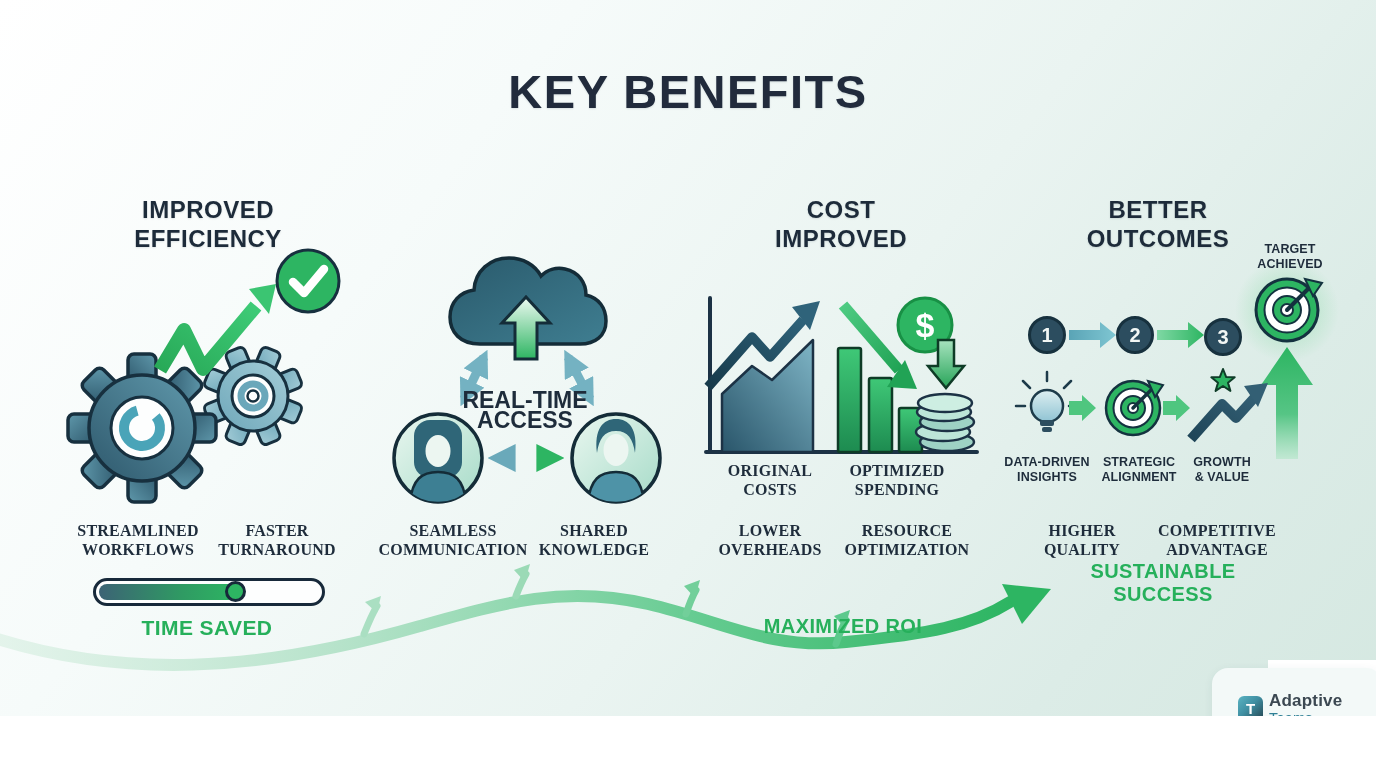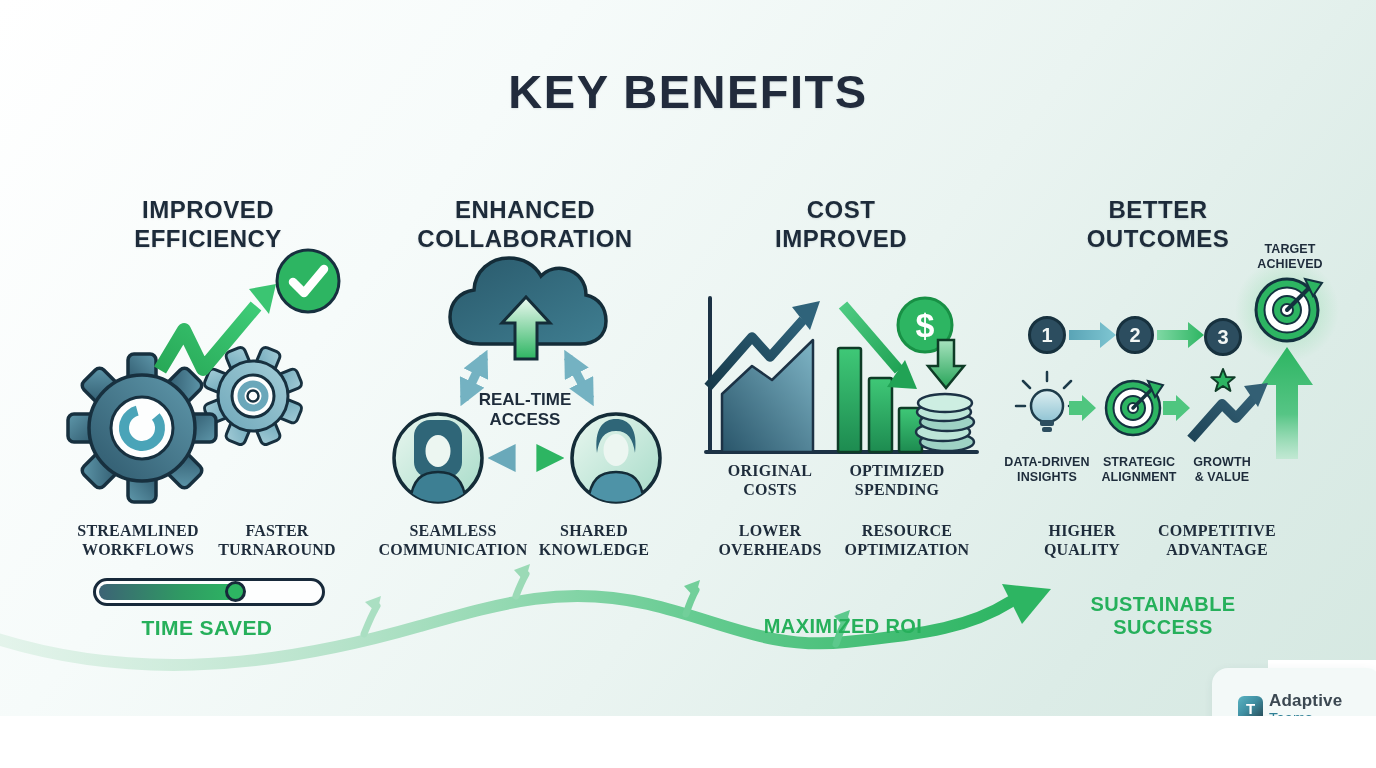--- a/index.html
+++ b/index.html
@@ -9,21 +9,21 @@
   .abs{position:absolute;}
   .title{left:0;right:0;top:64px;text-align:center;font-size:47px;font-weight:800;
     color:#212b3c;letter-spacing:1.5px;text-shadow:0 1px 2px rgba(20,40,55,.12);}
   .col-head{top:167px;width:320px;text-align:center;font-size:24px;line-height:29px;
     font-weight:800;color:#1d2b3a;white-space:pre-line;letter-spacing:.5px;
     text-shadow:0 1px 2px rgba(20,40,55,.12);margin-top:28px;}
   .lbl{font-size:16px;line-height:19px;font-weight:800;color:#1e2c3b;white-space:pre-line;
     text-align:center;width:190px;letter-spacing:.2px;font-family:Liberation Serif, serif;}
   .lbl-xs{font-size:12.5px;line-height:15px;font-weight:800;color:#1e2c3b;white-space:pre-line;
     text-align:center;width:116px;letter-spacing:.1px;}
-  .lbl-md{font-size:17px;line-height:20px;font-weight:800;color:#1e2c3b;white-space:pre-line;
+  .lbl-md{font-size:23px;line-height:20px;font-weight:800;color:#1e2c3b;white-space:pre-line;
     text-align:center;width:190px;}
   .hl{color:#26b05b;font-weight:800;text-align:center;letter-spacing:.4px;}
   .progress{left:93px;top:578px;width:232px;height:28px;border:3px solid #17293a;
     border-radius:15px;background:#fdfefe;box-sizing:border-box;}
   .progress-fill{position:absolute;left:3px;top:3px;height:16px;width:137px;border-radius:9px;
     background:linear-gradient(90deg,#3c6375 0%,#2f9a63 60%,#2db562 100%);}
   .progress-knob{position:absolute;left:129px;top:-.5px;width:21px;height:21px;border-radius:50%;
     background:#2db562;border:3px solid #17293a;box-sizing:border-box;}
   .corner-white{left:1268px;top:660px;width:108px;height:108px;background:#ffffff;}
   .logo-card{left:1212px;top:668px;width:170px;height:84px;border-radius:16px;background:#f3f9f8;
@@ -61,22 +61,20 @@
       <polygon points="700,40 684,46 695,58" fill="#72cf9a"></polygon>
       <path d="M 836,104 C 839,95 842,87 846,80" fill="none" stroke="#5cc98c" stroke-width="7" stroke-linecap="round"></path>
       <polygon points="850,70 834,76 845,88" fill="#5cc98c"></polygon>
     </g>
   </svg>
 
   <div class="abs title">KEY BENEFITS</div>
 
   <div class="abs col-head" style="left:48px">IMPROVED
 EFFICIENCY</div>
-  <div class="abs col-head" style="left:365px">ENHANCED
-COLLABORATION</div>
   <div class="abs col-head" style="left:681px">COST
 IMPROVED</div>
   <div class="abs col-head" style="left:998px">BETTER
 OUTCOMES</div>
 
   <svg class="abs" style="left:50px;top:238px" width="300" height="292" viewBox="0 0 300 292">
     <defs>
       <linearGradient id="gd1" x1="0" y1="1" x2="1" y2="0">
         <stop offset="0" stop-color="#2e586c"></stop>
           <stop offset="1" stop-color="#5f98ab"></stop>
@@ -357,21 +355,21 @@
   <div class="abs lbl-xs" style="left:989px;top:455px">DATA-DRIVEN
 INSIGHTS</div>
   <div class="abs lbl-xs" style="left:1081px;top:455px">STRATEGIC
 ALIGNMENT</div>
   <div class="abs lbl-xs" style="left:1164px;top:455px">GROWTH
 &amp; VALUE</div>
   <div class="abs lbl" style="left:987px;top:521px">HIGHER
 QUALITY</div>
   <div class="abs lbl" style="left:1122px;top:521px">COMPETITIVE
 ADVANTAGE</div>
-  <div class="abs hl" style="left:1043px;top:593px;width:240px;font-size:20px">SUSTAINABLE SUCCESS</div>
+  <div class="abs hl" style="left:1043px;top:560px;width:240px;font-size:20px">SUSTAINABLE SUCCESS</div>
 
   <div class="abs corner-white"></div>
   <div class="abs logo-card">
     <div class="logo-row">
       <div class="logo-icon">T</div>
       <div class="logo-text">
         <div class="logo-line1">Adaptive</div>
         <div class="logo-line2">Teams</div>
       </div>
     </div>

